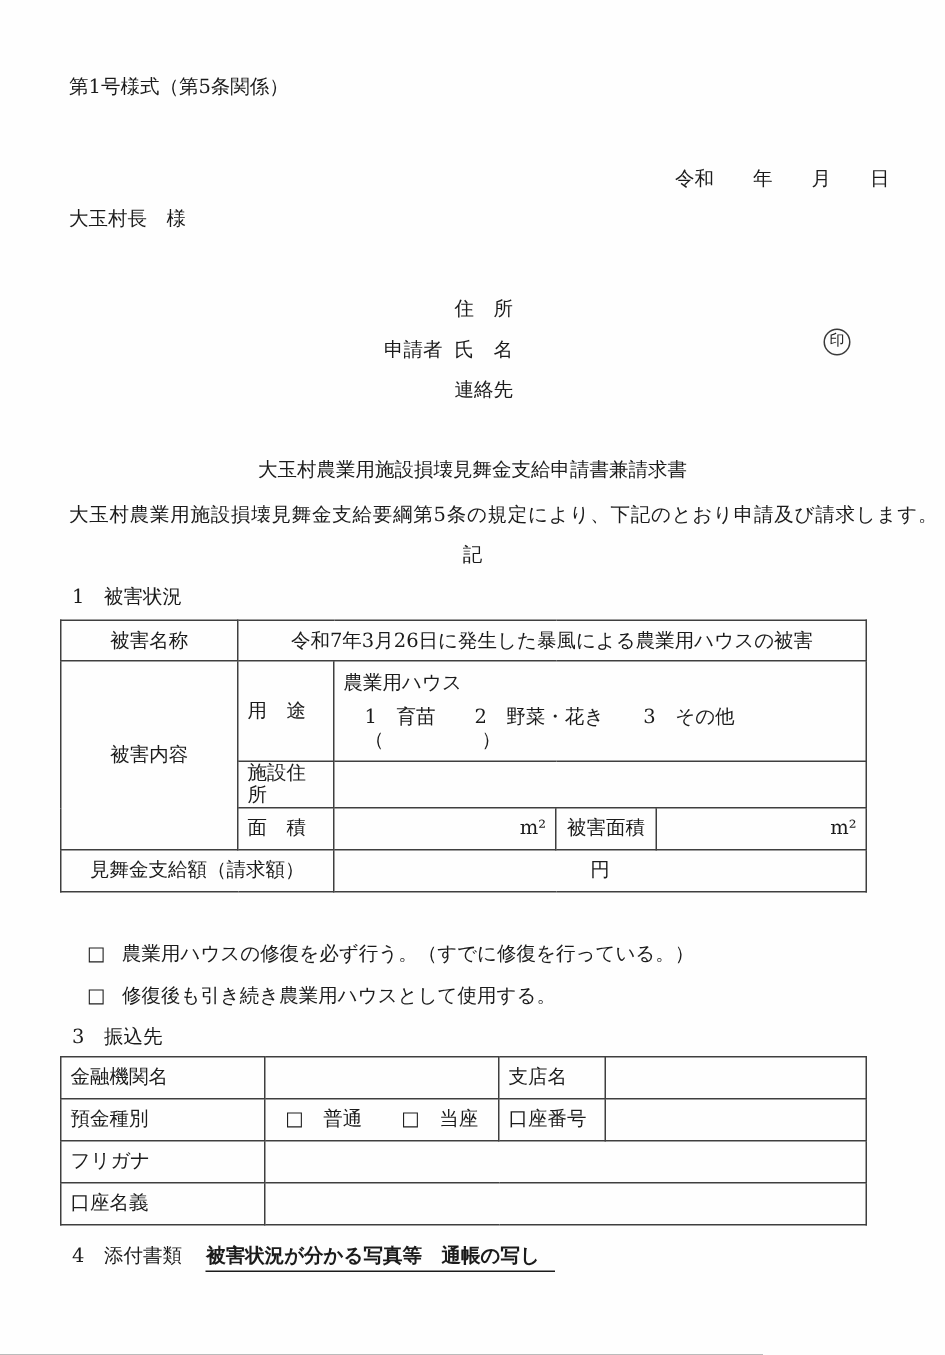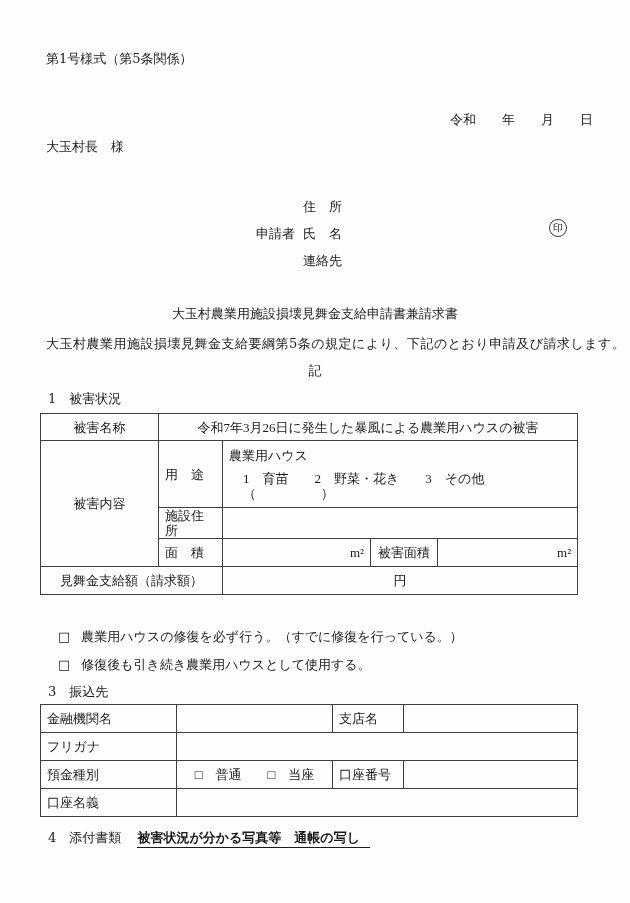--- a/index.html
+++ b/index.html
@@ -25,21 +25,21 @@
   .seal-circle{
     display:inline-block;
     width:16px;height:16px;
     border:1px solid #3a3a3a;
     border-radius:50%;
     font-size:10px;line-height:16px;
     text-align:center;
     vertical-align:middle;
   }
   table{border-collapse:collapse;table-layout:fixed;}
-  .doc-table{position:absolute;left:40px;width:537px;border:1.5px solid #3f3f3f;font-family:Liberation Serif, serif;}
+  .doc-table{position:absolute;left:40px;width:537px;border:1.5px solid #3f3f3f;}
   .doc-table td{
     border:1px solid #3f3f3f;
     padding:0 6px;
     font-size:13px;
     vertical-align:middle;
     overflow:hidden;
   }
   .td-center{text-align:center;}
   .td-right{text-align:right;}
   .label-cell{text-align:center;}
@@ -130,28 +130,28 @@
         <col style="width:174px">
     </colgroup>
     <tbody>
         <tr>
       <td class="sub-label">金融機関名</td>
       <td></td>
       <td class="sub-label">支店名</td>
       <td></td>
     </tr>
     <tr>
-      <td class="sub-label">フリガナ</td>
-      <td colspan="3"></td>
-    </tr>
-    <tr>
       <td class="sub-label">預金種別</td>
       <td class="td-center">□　普通　　□　当座</td>
       <td class="sub-label">口座番号</td>
       <td></td>
+    </tr>
+    <tr>
+      <td class="sub-label">フリガナ</td>
+      <td colspan="3"></td>
     </tr>
     <tr>
       <td class="sub-label">口座名義</td>
       <td colspan="3"></td>
     </tr>
   </tbody>
     </table>
 
   <div class="abs" style="left:48px;top:830px;">
     <span>4　添付書類</span>

